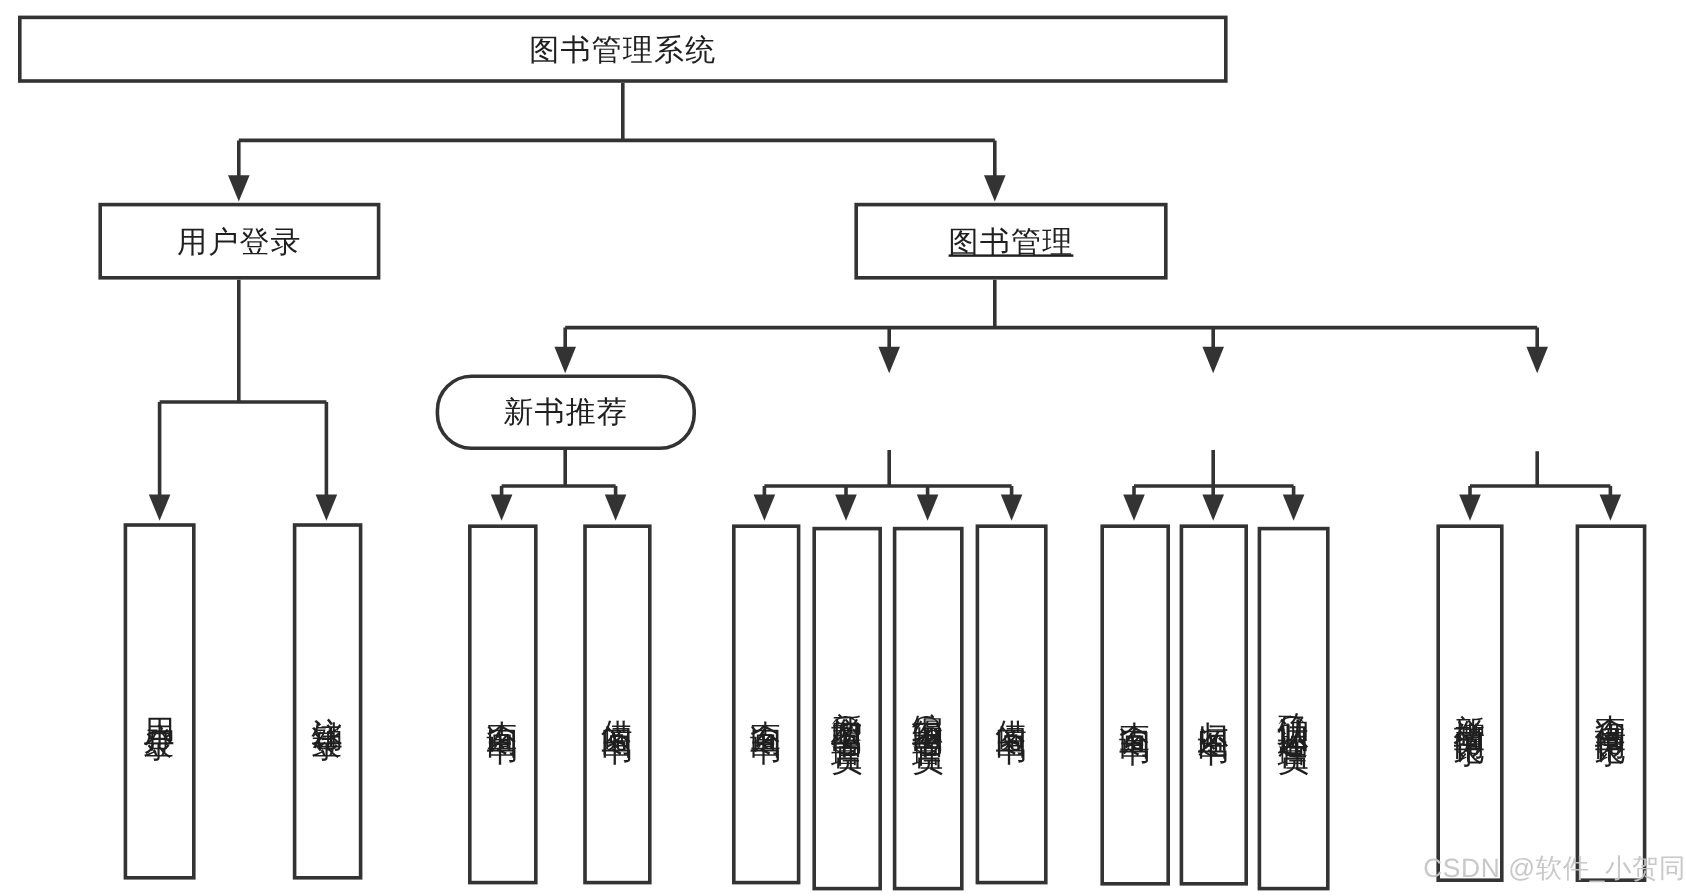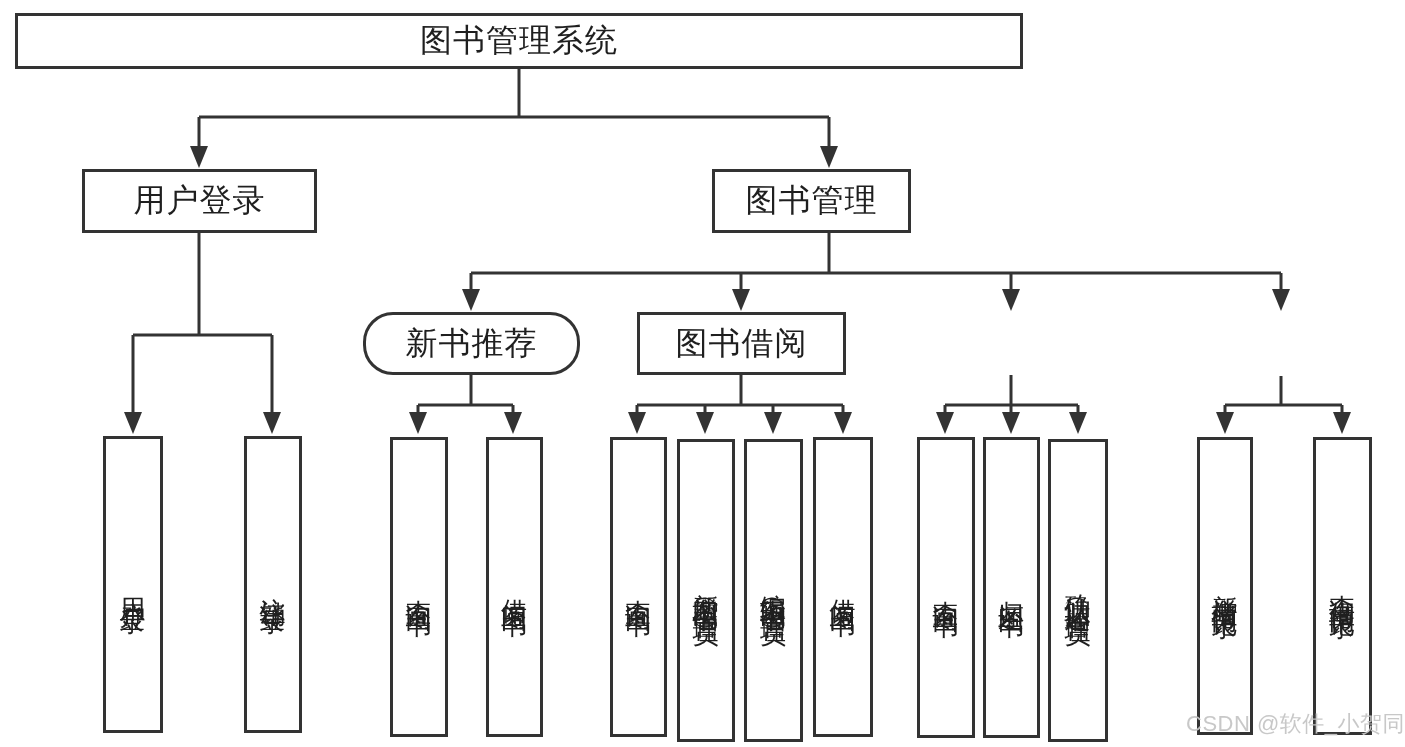--- a/index.html
+++ b/index.html
@@ -26,21 +26,21 @@
     box-sizing: border-box;
     border: 3px solid #333333;
     background: #ffffff;
     display: flex;
     align-items: center;
     justify-content: center;
     z-index: 2;
     color: #1f1f1f;
   }
   .hnode span {
-    font-size: 32px;
+    font-size: 25px;
     letter-spacing: 1px;
     white-space: nowrap;
   }
   .vnode span {
     writing-mode: vertical-rl;
     text-orientation: mixed;
     font-size: 26px;
     letter-spacing: 4px;
     line-height: 1;
     white-space: nowrap;
@@ -125,29 +125,26 @@
     </g>
   </svg>
 
   <div class="node hnode" style="left:15px; top:13px; width:1008px; height:56px;">
     <span>图书管理系统</span>
   </div>
 
   <div class="node hnode" style="left:82px; top:169px; width:235px; height:64px;">
     <span>用户登录</span>
   </div>
-  <div class="node hnode" style="left:712px; top:169px; width:199px; height:64px;">
+  <div class="node hnode" style="left:712px; top:169px; width:261px; height:64px;text-decoration:underline;">
     <span>图书管理</span>
   </div>
 
   <div class="node hnode" style="left:363px; top:312px; width:217px; height:63px;border-radius:30px;">
     <span>新书推荐</span>
-  </div>
-  <div class="node hnode" style="left:637px; top:312px; width:209px; height:63px;">
-    <span>图书借阅</span>
   </div>
 
   <div class="node vnode" style="left:103px; top:436px; width:60px; height:297px;">
     <span>用户登录</span>
   </div>
   <div class="node vnode" style="left:244px; top:436px; width:58px; height:297px;">
     <span>注销登录</span>
   </div>
 
   <div class="node vnode" style="left:390px; top:437px; width:58px; height:300px;">

